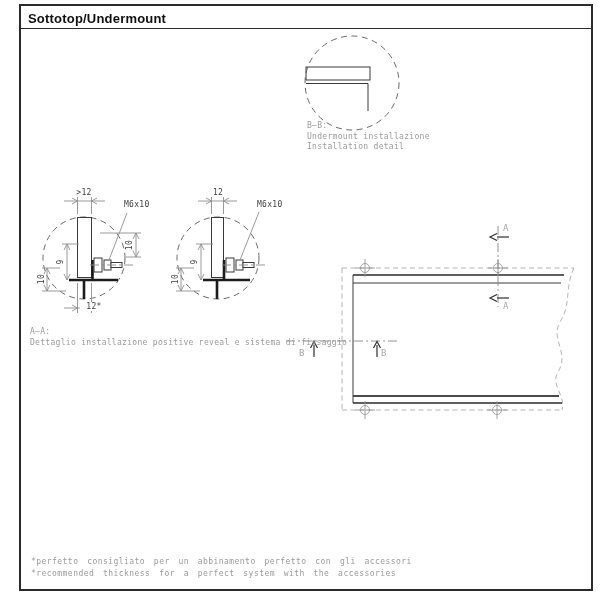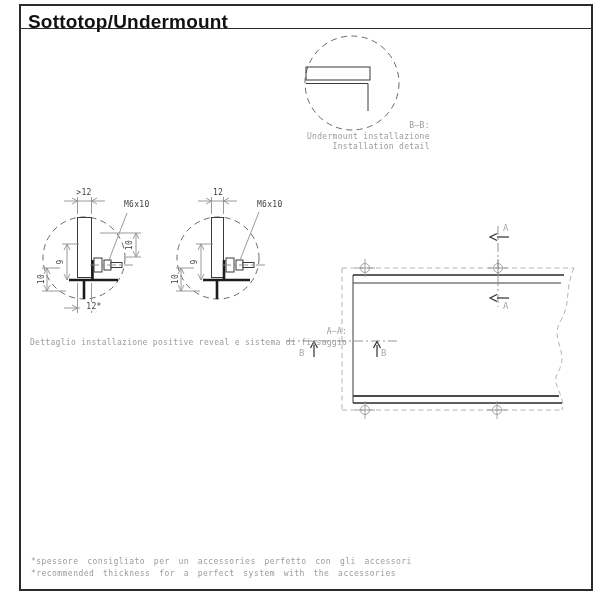--- a/index.html
+++ b/index.html
@@ -2,26 +2,26 @@
 <html><head>
 <meta charset="utf-8">
 <style>
   html,body { margin:0; padding:0; background:#ffffff; }
   body { width:600px; height:599px; position:relative; overflow:hidden;
          font-family:"DejaVu Sans Mono", monospace; }
   .abs { position:absolute; }
   .frame { left:19px; top:4px; width:570px; height:583px; border:2px solid #2b2b2b; }
   .underline { left:19px; top:28px; width:574px; height:1px; background:#2b2b2b; }
   .title { left:28px; top:11px; font-family:"Liberation Sans", sans-serif;
-           font-weight:bold; font-size:19px; color:#111; letter-spacing:0.2px; }
+           font-weight:bold; font-size:13px; color:#111; letter-spacing:0.2px; }
   svg.draw { position:absolute; left:0; top:0; }
 
   .cad { position:absolute; font-size:8px; white-space:nowrap; letter-spacing:0.3px; }
   .dimtxt { color:#3f3f3f; }
-  .caption { color:#9b9b9b; line-height:10.5px;text-align:right; }
+  .caption { color:#9b9b9b; line-height:10.5px; }
   .seclabel { color:#a8a8a8; font-size:9px; }
   .footnote { color:#9b9b9b; line-height:11.5px; word-spacing:3.5px; letter-spacing:0.45px; }
   .ctr { text-align:center; }
   .vtext { width:20px; height:10px; line-height:10px; text-align:center;
            transform:rotate(-90deg); }
   .onwhite { background:#ffffff; padding:0 1px;margin-left:28px; }
 
   .ln      { stroke:#3a3a3a; stroke-width:1;   fill:none; }
   .ln15    { stroke:#2a2a2a; stroke-width:1.6; fill:none; }
   .lnthick { stroke:#1c1c1c; stroke-width:2.6; fill:none; }
@@ -203,15 +203,15 @@
 <div class="cad dimtxt abs" style="left:257px; top:200px;">M6x10</div>
 <div class="cad dimtxt vtext abs" style="left:185px; top:257px;">9</div>
 <div class="cad dimtxt vtext abs" style="left:166px; top:274px;">10</div>
 
 <div class="cad seclabel abs" style="left:503px; top:223px;">A</div>
 <div class="cad seclabel abs" style="left:503px; top:301px;">A</div>
 <div class="cad seclabel abs" style="left:299px; top:348px;">B</div>
 <div class="cad seclabel abs" style="left:381px; top:348px;">B</div>
 
 <div class="cad footnote abs" style="left:31px; top:556px;">
-  <div>*spessore consigliato per un accessories perfetto con gli accessori</div>
+  <div>*perfetto consigliato per un abbinamento perfetto con gli accessori</div>
   <div>*recommended thickness for a perfect system with the accessories</div>
 </div>
 
 </body></html>

